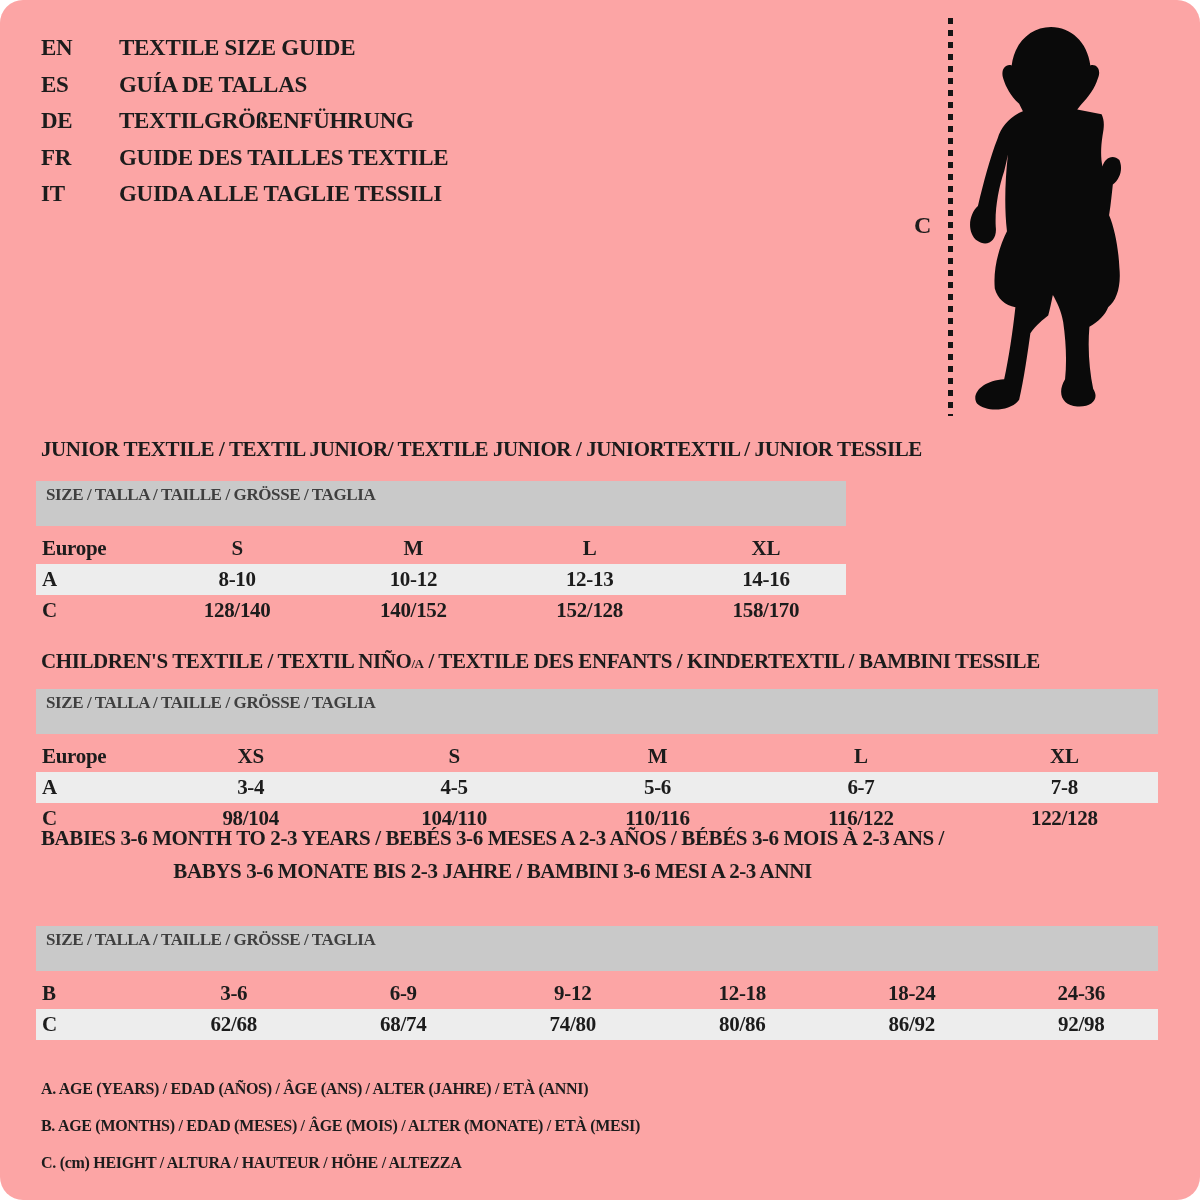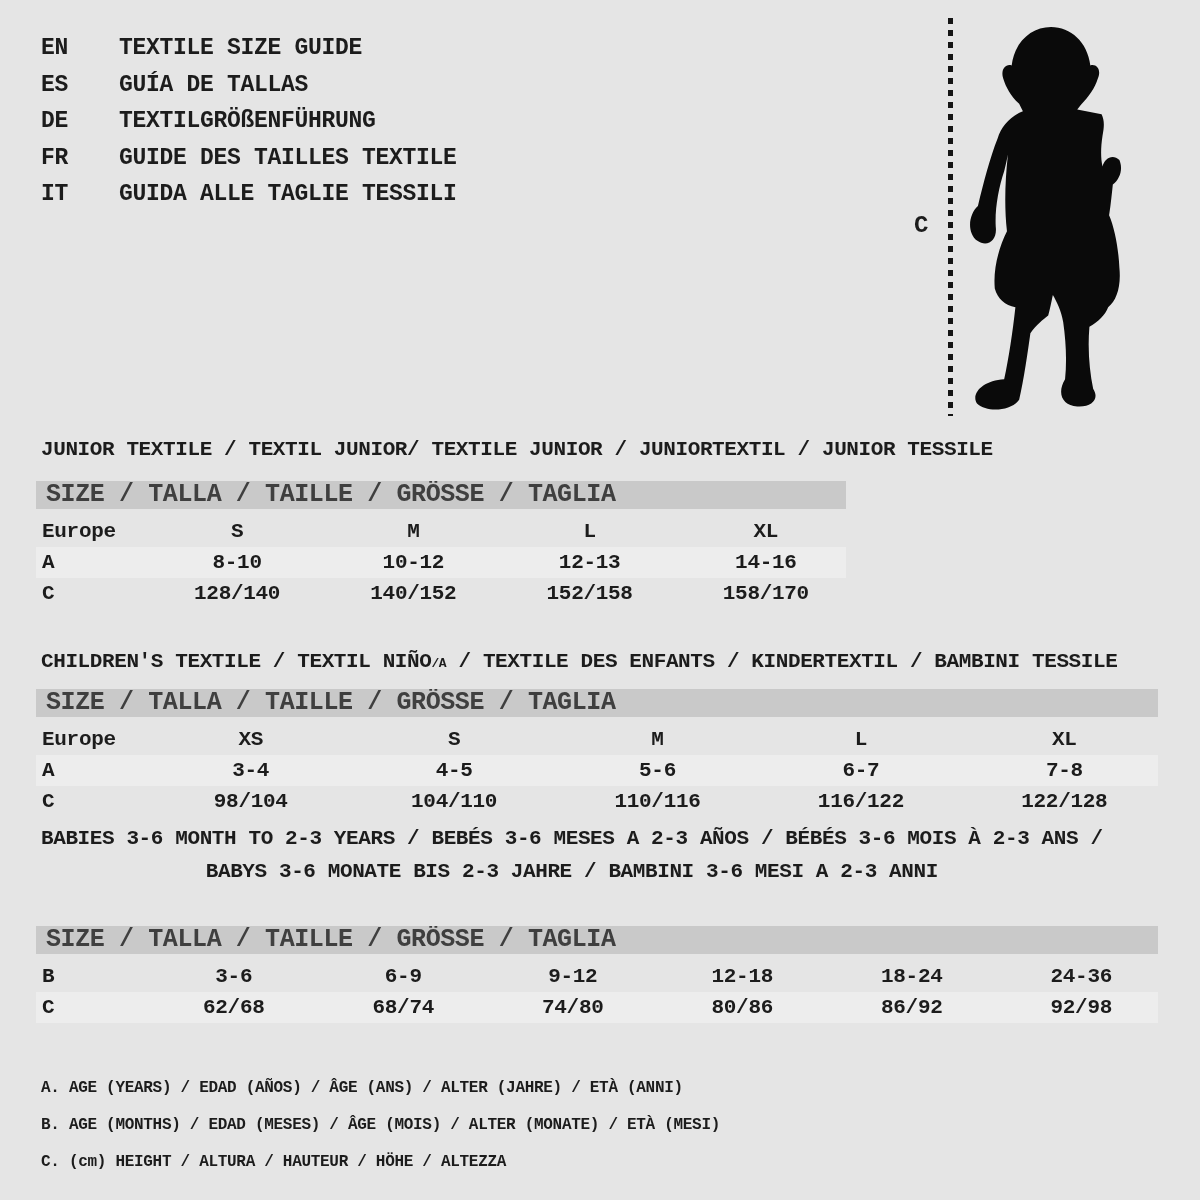--- a/index.html
+++ b/index.html
@@ -1,20 +1,20 @@
 <!DOCTYPE html>
 <html><head>
 <meta charset="utf-8">
 <style>
   html,body { margin:0; padding:0; background:#ffffff; }
   .canvas {
     position:relative; width:1200px; height:1200px;
-    background:#e5e5e5; overflow:hidden;
-    font-family:Liberation Mono, monospace;
-    font-weight:700; color:#1c1c1c;
+    background:#fca5a5; overflow:hidden;
+    font-family:Liberation Serif, serif;
+    font-weight:700; color:#1c1c1c;border-radius:23px;
   }
 
   
   .lang-block { position:absolute; left:41px; top:30px; }
   .lang-row { display:flex; line-height:36.5px; font-size:23px; letter-spacing:-0.3px; }
   .lang-code { width:78px; flex:0 0 auto; }
   .lang-title { white-space:nowrap; }
 
   
   .measure-line {
@@ -24,22 +24,22 @@
   .measure-label { position:absolute; left:914px; top:212px; font-size:24px; }
   .silhouette { position:absolute; left:962px; top:14px; width:178px; height:412px; }
 
   
   .section-title { position:absolute; left:41px; font-size:21px; line-height:33px; letter-spacing:-0.4px; }
   .section-title .line { white-space:nowrap;text-align:center; }
   .title-small { font-size:13px; }
 
   .size-table { position:absolute; left:36px; }
   .table-header {
-    height:28px; box-sizing:border-box; background:#c9c9c9; color:#3f3f3f;
-    font-size:25px; line-height:27px; padding-left:10px; letter-spacing:-0.4px;
+    height:45px; box-sizing:border-box; background:#c9c9c9; color:#3f3f3f;
+    font-size:17px; line-height:27px; padding-left:10px; letter-spacing:-0.4px;
     white-space:nowrap; overflow:hidden;
   }
   .table-rows { margin-top:7px; }
   .table-row { display:flex; height:31px; line-height:31px; font-size:21px; letter-spacing:-0.3px;gap:16px; }
   .table-row.shaded { background:#ededed; }
   .cell-label { flex:0 0 105px; box-sizing:border-box; padding-left:6px; text-align:left; }
   .cell-value { flex:1 1 0; text-align:center; }
 
   
   .footnotes { position:absolute; left:41px; top:1070px; font-size:16px; line-height:37px; letter-spacing:-0.3px; }
@@ -136,21 +136,21 @@
             <div class="cell-label">A</div>
             <div class="cell-value">8-10</div>
             <div class="cell-value">10-12</div>
             <div class="cell-value">12-13</div>
             <div class="cell-value">14-16</div>
           </div>
           <div class="table-row">
             <div class="cell-label">C</div>
             <div class="cell-value">128/140</div>
             <div class="cell-value">140/152</div>
-            <div class="cell-value">152/158</div>
+            <div class="cell-value">152/128</div>
             <div class="cell-value">158/170</div>
           </div>
         </div>
       </div>
       <div class="section-title" style="top: 645px;">
         <div class="line"><span>CHILDREN'S TEXTILE / TEXTIL NIÑO</span><span class="title-small">/A</span><span> / TEXTILE DES ENFANTS / KINDERTEXTIL / BAMBINI TESSILE</span></div>
       </div>
       <div class="size-table" style="top: 689px; width: 1122px;">
         <div class="table-header">SIZE / TALLA / TAILLE / GRÖSSE / TAGLIA</div>
         <div class="table-rows">

